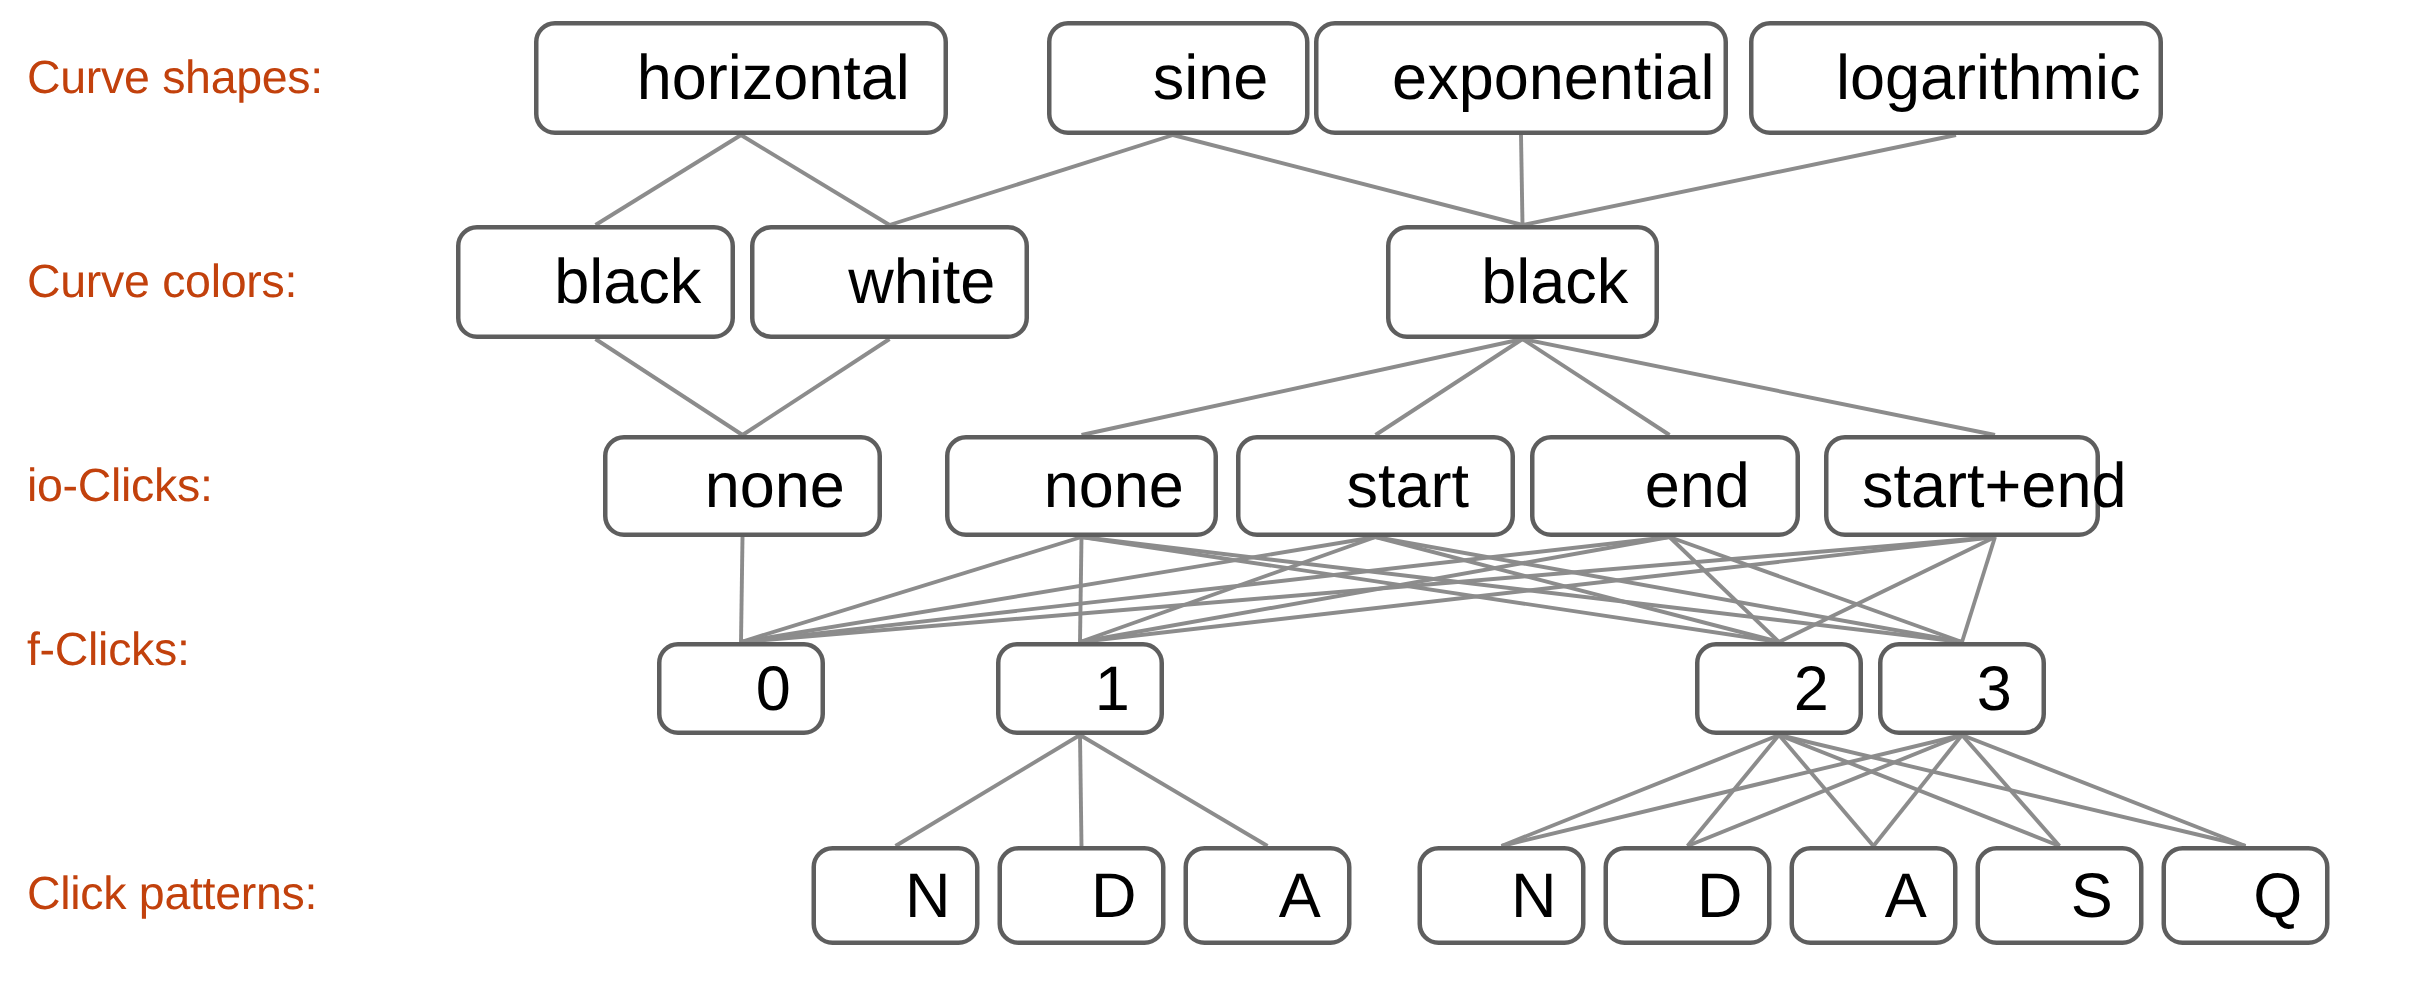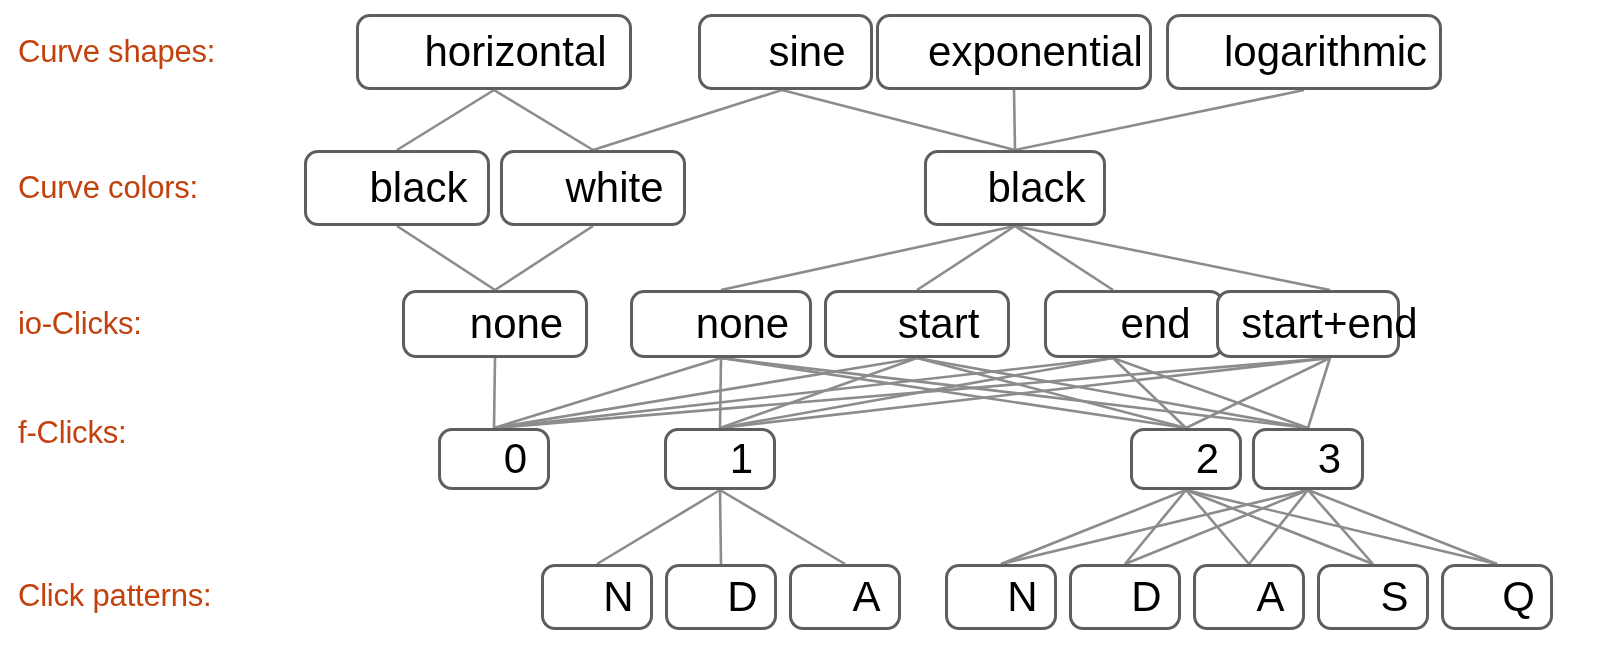--- a/index.html
+++ b/index.html
@@ -98,21 +98,21 @@
       <div class="node" style="left: 356px; top: 14px; width: 276px; height: 76px;">horizontal</div>
       <div class="node" style="left: 698px; top: 14px; width: 175px; height: 76px;">sine</div>
       <div class="node" style="left: 876px; top: 14px; width: 276px; height: 76px;">exponential</div>
       <div class="node" style="left: 1166px; top: 14px; width: 276px; height: 76px;">logarithmic</div>
       <div class="node" style="left: 304px; top: 150px; width: 186px; height: 76px;">black</div>
       <div class="node" style="left: 500px; top: 150px; width: 186px; height: 76px; text-align: center;">white</div>
       <div class="node" style="left: 924px; top: 150px; width: 182px; height: 76px;">black</div>
       <div class="node" style="left: 402px; top: 290px; width: 186px; height: 68px;">none</div>
       <div class="node" style="left: 630px; top: 290px; width: 182px; height: 68px;">none</div>
       <div class="node" style="left: 824px; top: 290px; width: 186px; height: 68px;">start</div>
-      <div class="node" style="left: 1020px; top: 290px; width: 180px; height: 68px; margin-left: 24px;">end</div>
+      <div class="node" style="left: 1020px; top: 290px; width: 180px; height: 68px;">end</div>
       <div class="node" style="left: 1216px; top: 290px; width: 184px; height: 68px;">start+end</div>
       <div class="node" style="left: 438px; top: 428px; width: 112px; height: 62px;">0</div>
       <div class="node" style="left: 664px; top: 428px; width: 112px; height: 62px;">1</div>
       <div class="node" style="left: 1130px; top: 428px; width: 112px; height: 62px;">2</div>
       <div class="node" style="left: 1252px; top: 428px; width: 112px; height: 62px;">3</div>
       <div class="node" style="left: 541px; top: 564px; width: 112px; height: 66px;">N</div>
       <div class="node" style="left: 665px; top: 564px; width: 112px; height: 66px;">D</div>
       <div class="node" style="left: 789px; top: 564px; width: 112px; height: 66px;">A</div>
       <div class="node" style="left: 945px; top: 564px; width: 112px; height: 66px;">N</div>
       <div class="node" style="left: 1069px; top: 564px; width: 112px; height: 66px;">D</div>

